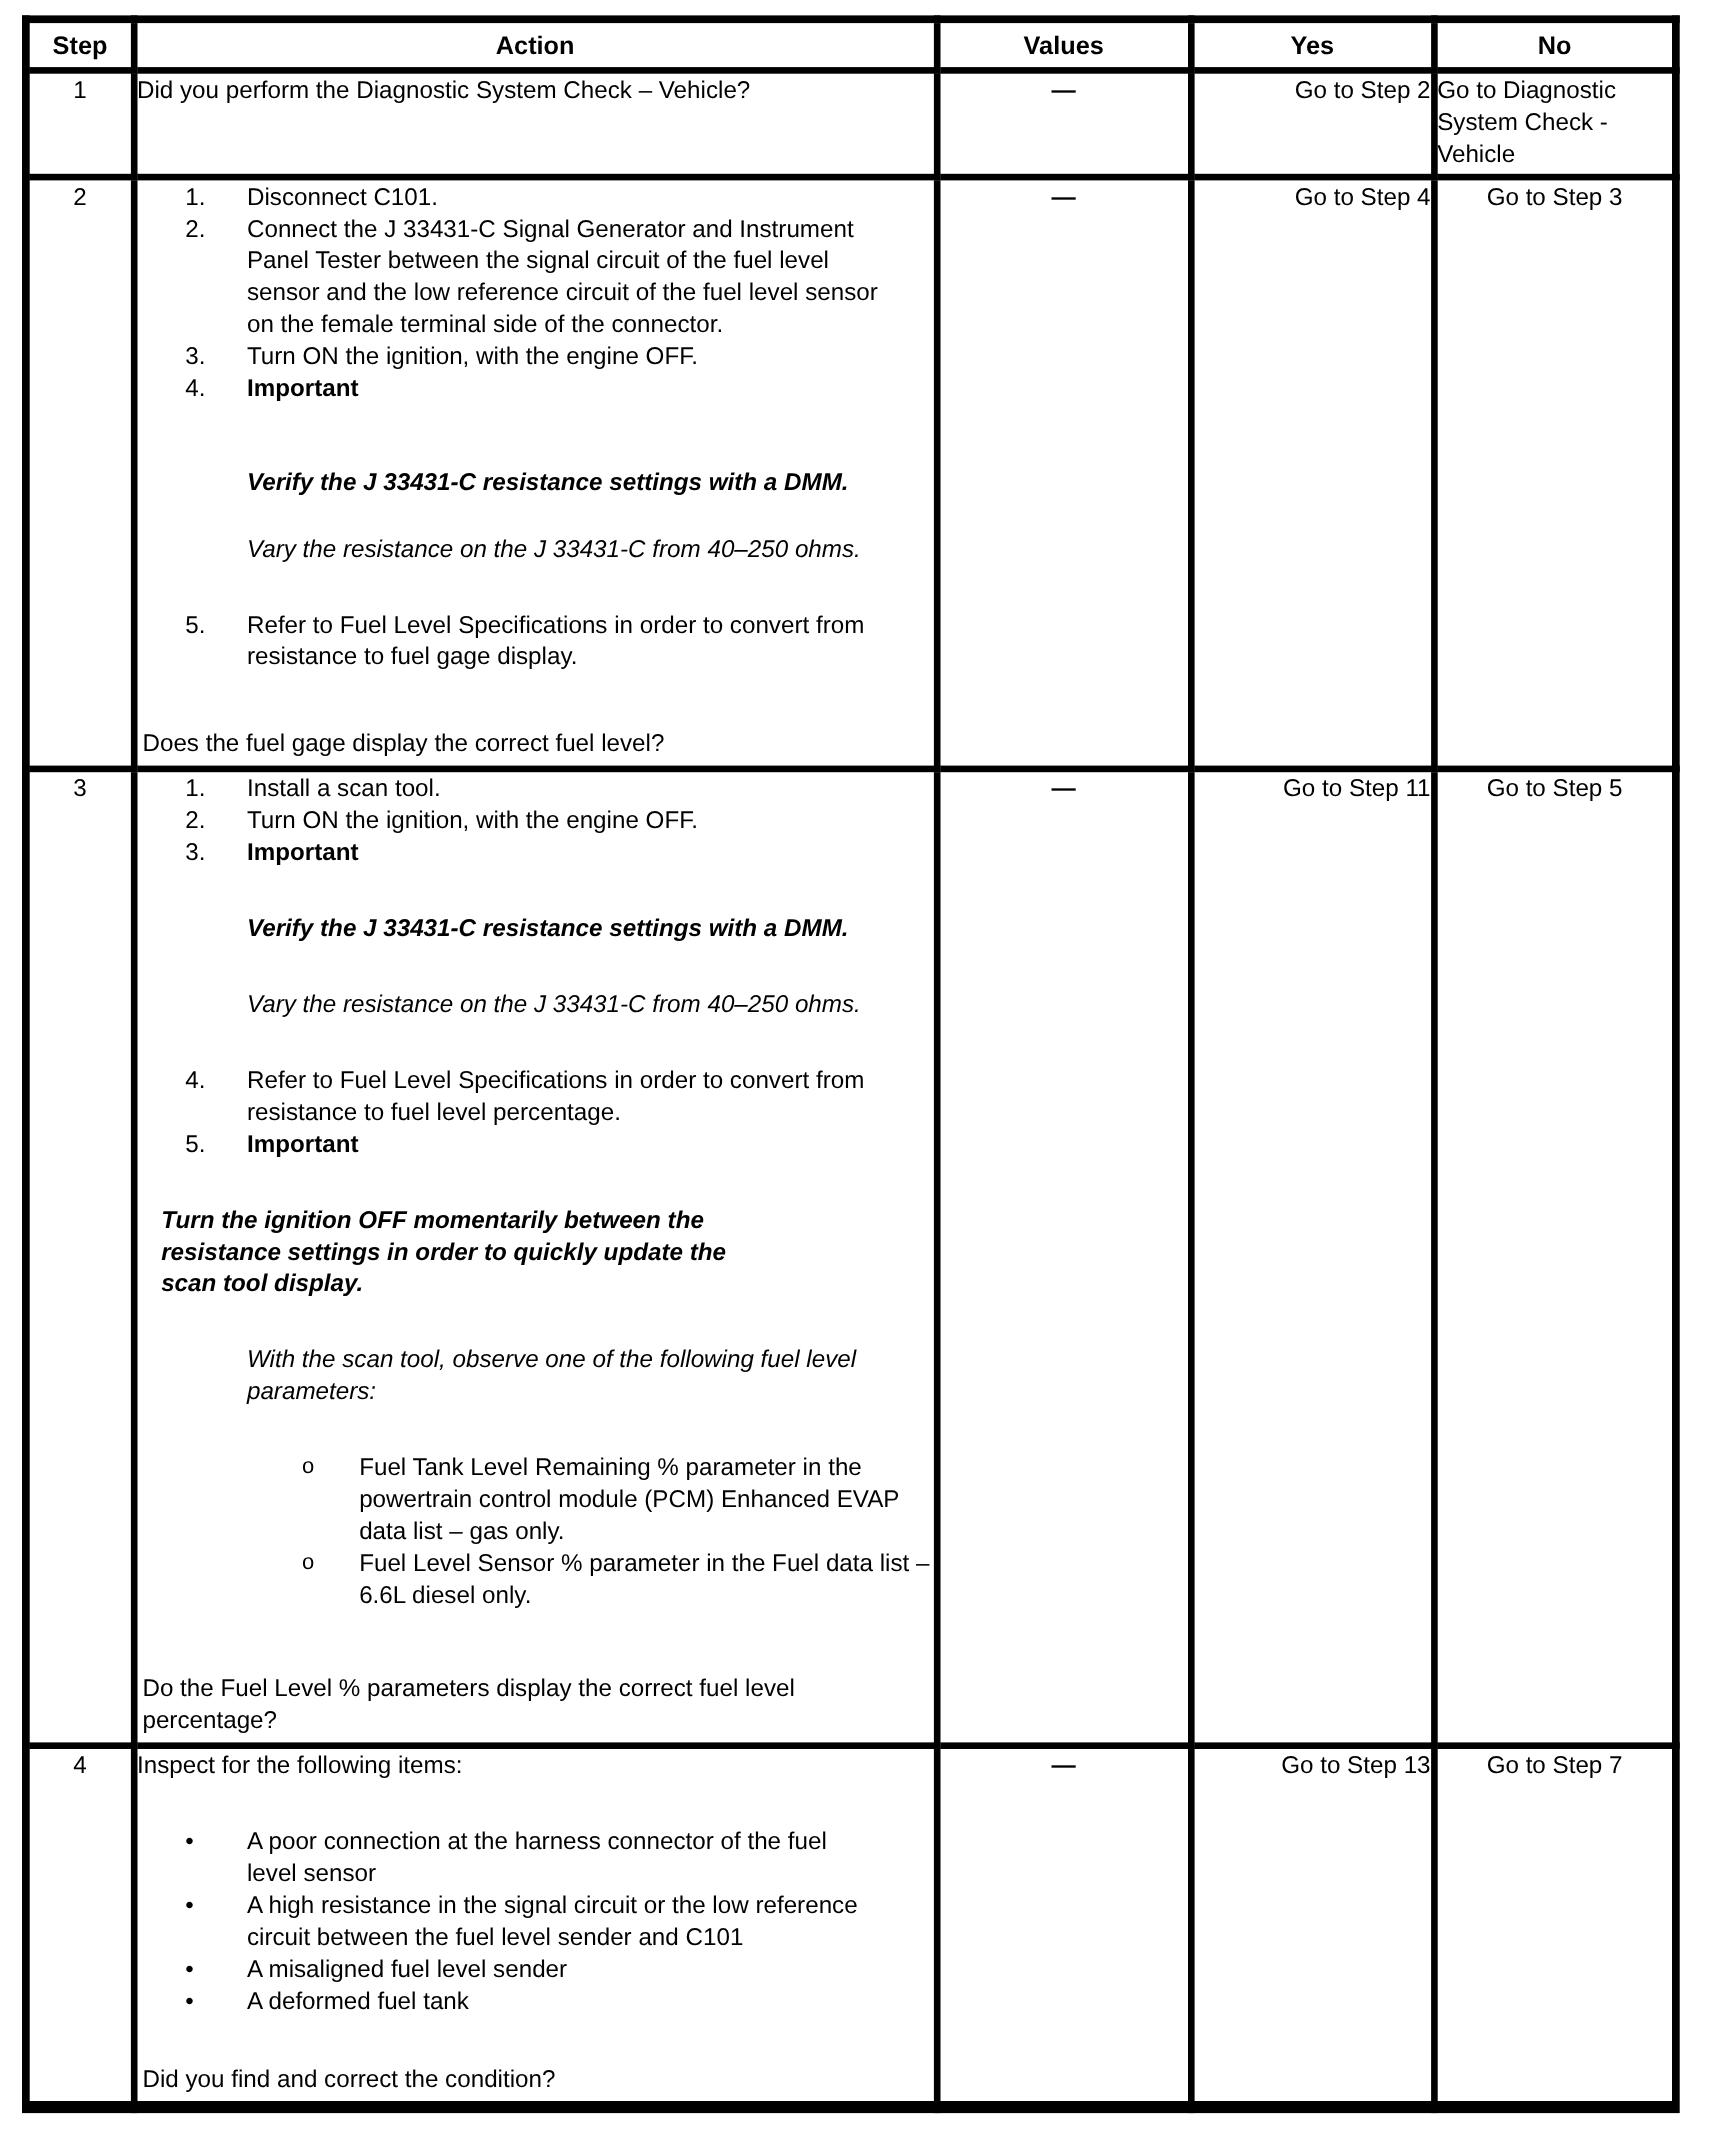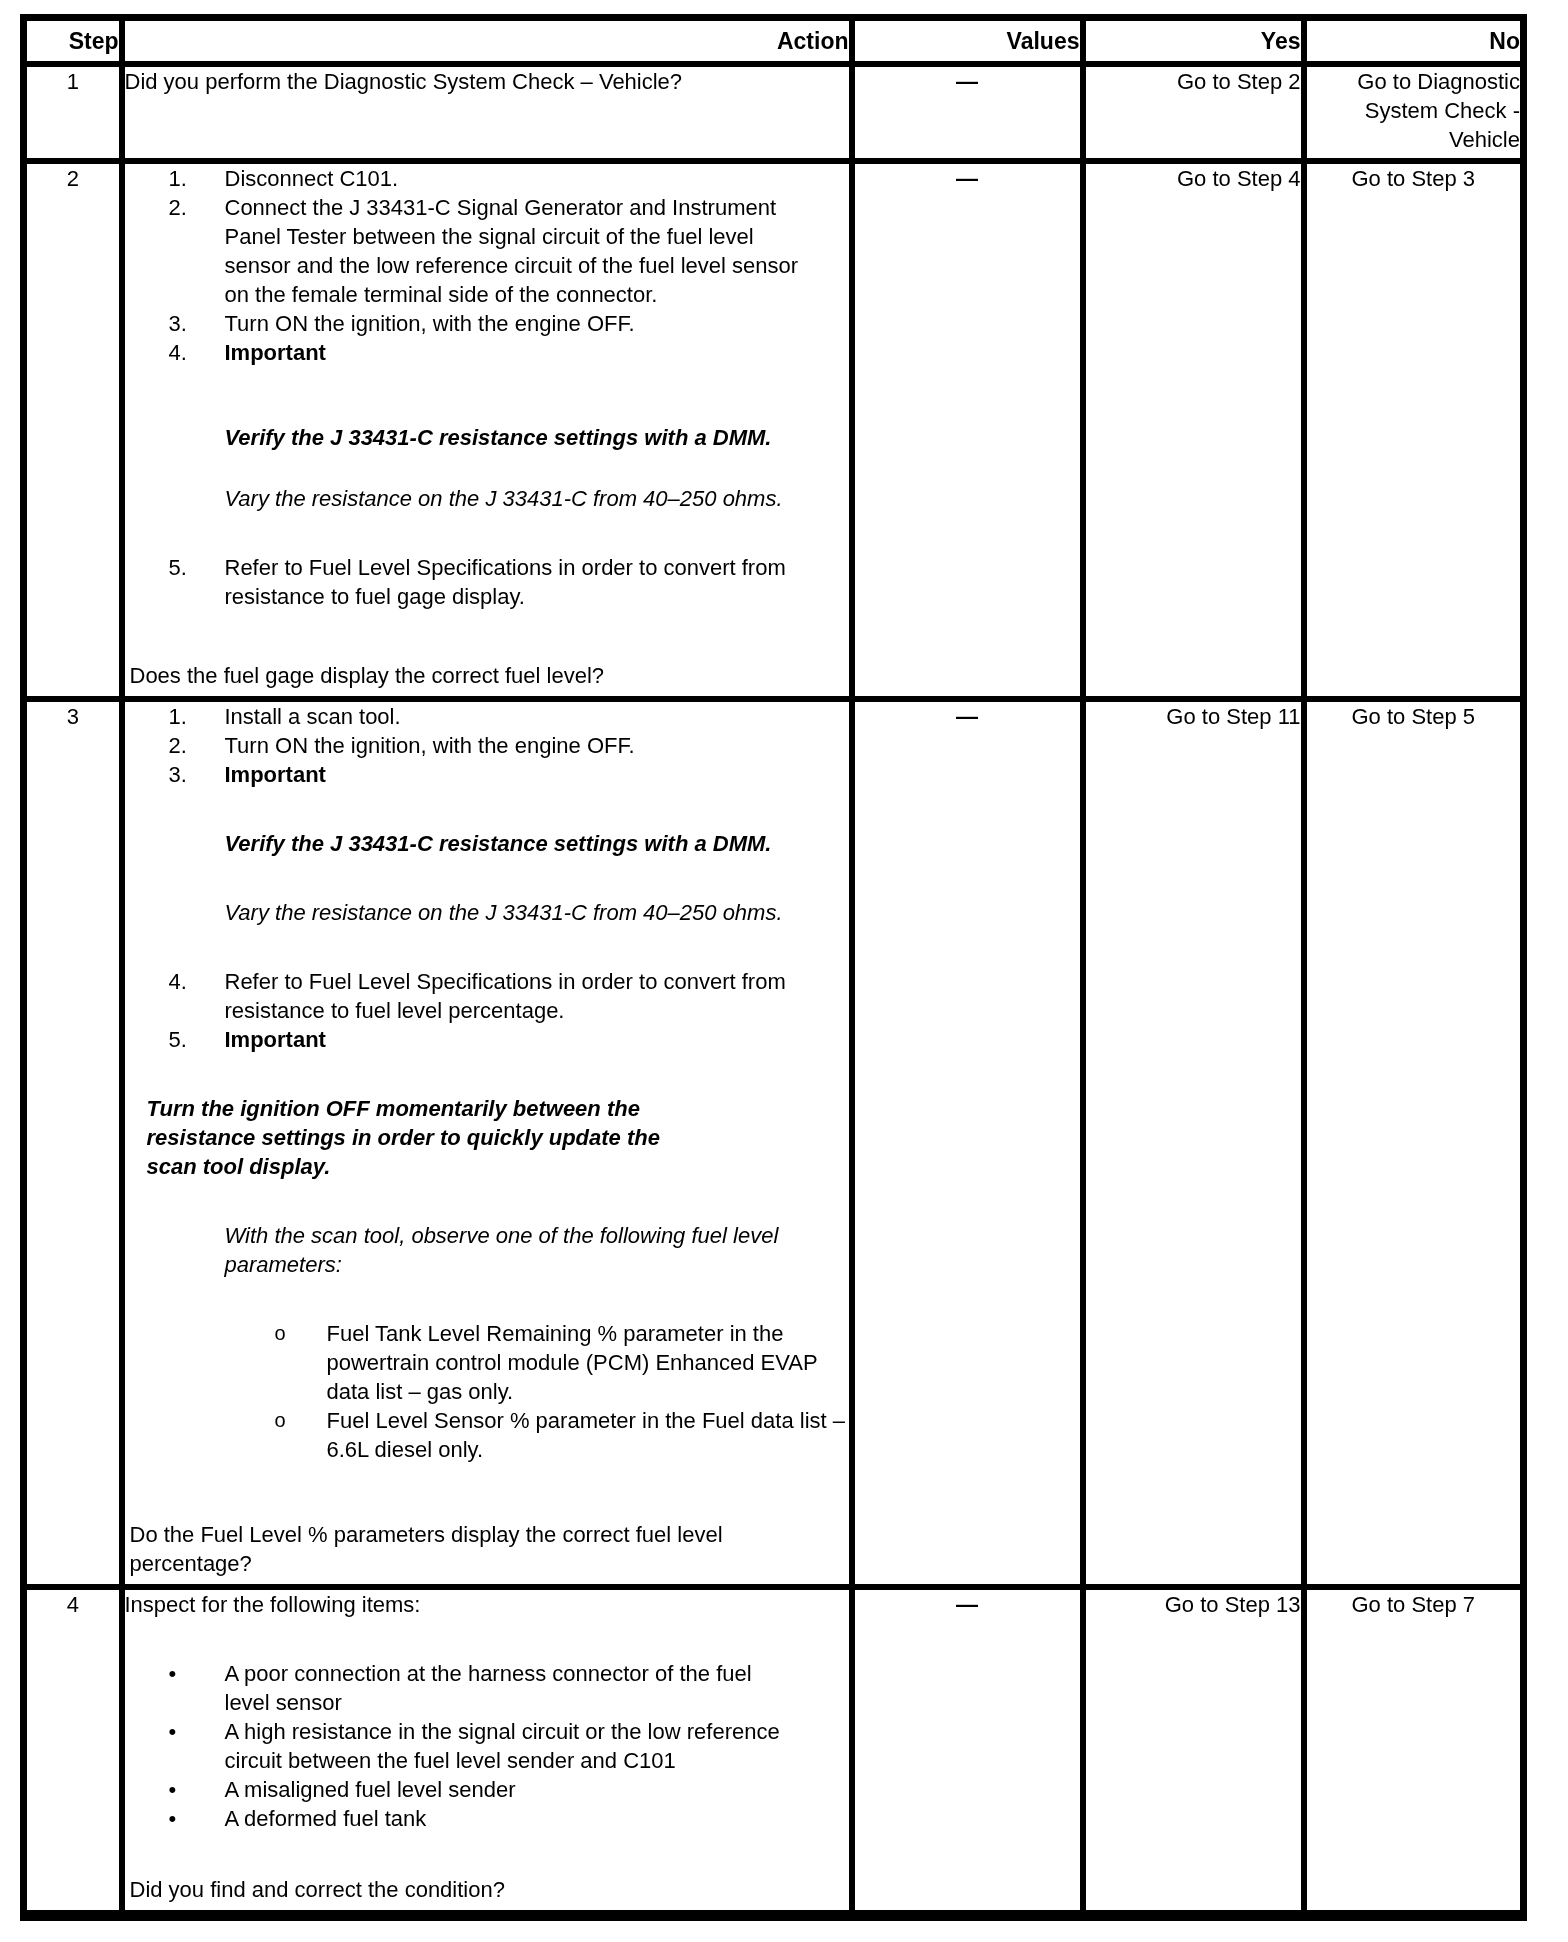--- a/index.html
+++ b/index.html
@@ -8,33 +8,33 @@
     font-family:"Liberation Sans","DejaVu Sans",sans-serif; color:#000;
     -webkit-font-smoothing:none;
   }
   #diag-table {
     position:absolute; left:20px; top:14px; width:1500px;
     border-collapse:collapse; table-layout:fixed;
     border:7px solid #000; border-bottom-width:11px;
   }
   #diag-table th, #diag-table td { border:6px solid #000; padding:0; }
   #diag-table th {
-    font-size:23px; font-weight:bold; text-align:right; vertical-align:middle;
+    font-size:23px; font-weight:bold; text-align:center; vertical-align:middle;
     height:40px; line-height:26px;
   }
   #diag-table td { font-size:22px; line-height:29px; vertical-align:top; }
   tr.r1 { height:97px; }
   tr.r2 { height:538px; }
   tr.r3 { height:888px; }
   tr.r4 { height:328px; }
   .step-cell  { text-align:center; vertical-align:middle; }
   .values-cell{ text-align:center; vertical-align:middle; font-weight:bold; }
   .yes-cell   { text-align:right; vertical-align:bottom; padding:0 4px 6px 4px; }
   .no-cell    { text-align:center; vertical-align:bottom; padding:0 4px 6px 4px; }
-  .no-cell.top-left { text-align:right; vertical-align:top; padding:2px 2px 0 5px; }
+  .no-cell.top-left { text-align:left; vertical-align:top; padding:2px 2px 0 5px; }
   .action-cell{ position:relative; padding:2px 6px 6px 5px; }
   .q-bottom   { position:absolute; left:5px; right:6px; bottom:6px; }
   .li  { display:flex; }
   .li .num { flex:none; width:56px; margin-left:44px; }
   .li .mk  { flex:none; width:56px; margin-left:44px; }
   .li .txt { flex:1 1 auto; max-width:600px; }
   .sub-li { display:flex; margin-left:150px; }
   .sub-li .mk { flex:none; width:52px; font-size:20px; }
   .sub-li .txt { flex:1 1 auto; max-width:520px; }
   .para { margin-left:100px; max-width:600px;font-style:italic; }

